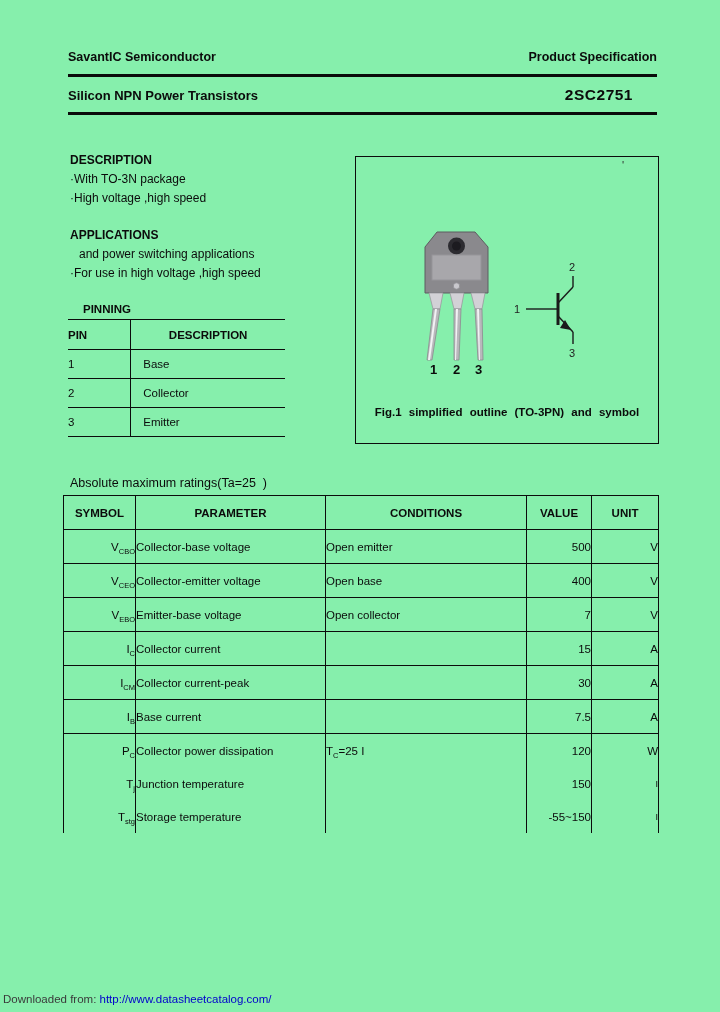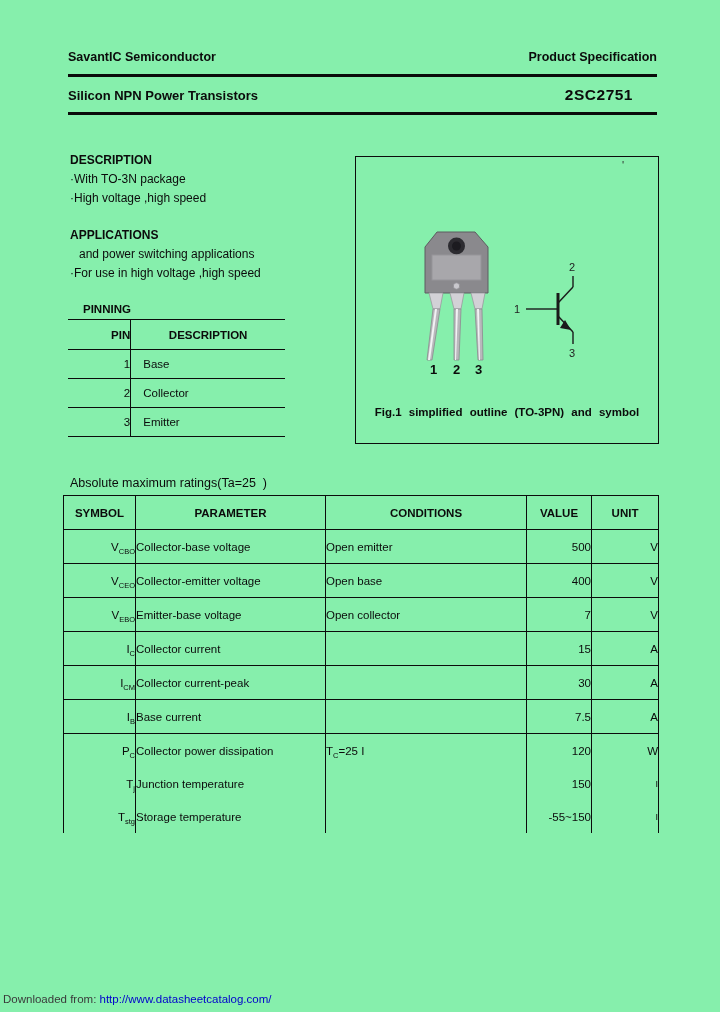--- a/index.html
+++ b/index.html
@@ -18,21 +18,21 @@
   .part-no{font-size:15.5px;font-weight:bold;padding-right:24px;letter-spacing:.5px;}
   .sec-h{font-weight:bold;font-size:12px;margin-bottom:3px;}
   .body-line{font-size:12px;line-height:19px;}
   .desc-block{position:absolute;left:70px;top:153px;}
   .app-block{position:absolute;left:70px;top:228px;}
   .indent{padding-left:9px;}
   .pin-h{position:absolute;left:70px;top:303px;font-weight:bold;font-size:11.5px;margin-left:13px;}
   table{border-collapse:collapse;}
   .pin-table{position:absolute;left:68px;top:319px;width:217px;border-top:1.5px solid #0b0b0b;font-size:11.5px;}
   .pin-table th,.pin-table td{padding:0;border-bottom:1.5px solid #0b0b0b;}
-  .pin-table .c1{width:67px;text-align:right;border-right:1.5px solid #0b0b0b;}
+  .pin-table .c1{width:67px;text-align:left;border-right:1.5px solid #0b0b0b;}
   .pin-table .c2{width:150px;text-align:left;padding-left:12px;}
   .pin-table th.c2{text-align:center;padding-left:0;}
   .pin-table th{height:29px;font-size:11.5px;}
   .pin-table td{height:28px;}
   .figure-box{position:absolute;left:355px;top:156px;width:302px;height:286px;border:1px solid #0b0b0b;}
   .fig-caption{position:absolute;left:0;top:249px;width:100%;text-align:center;font-size:11.5px;font-weight:bold;word-spacing:4px;}
   .fig-mark{position:absolute;right:34px;top:2px;font-size:11px;color:#2b2b2b;}
   .amr-h{position:absolute;left:70px;top:476px;font-weight:normal;font-size:12.5px;white-space:pre;}
   .amr-table{position:absolute;left:63px;top:495px;width:594px;border-top:1.5px solid #0b0b0b;font-size:11.5px;table-layout:fixed;}
   .amr-table th,.amr-table td{padding:0;border-left:1px solid #0b0b0b;}

